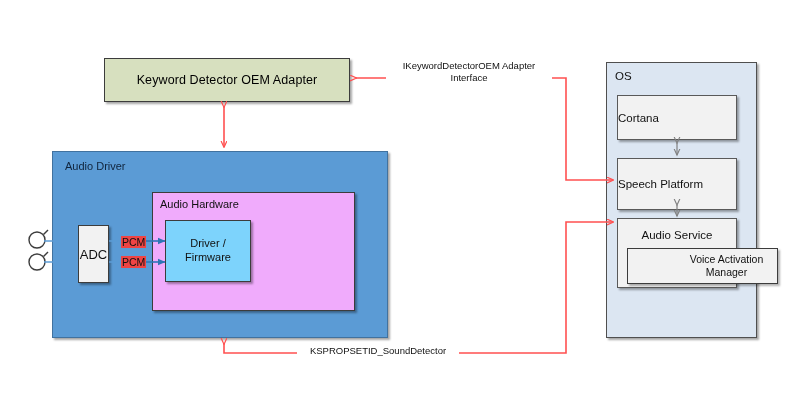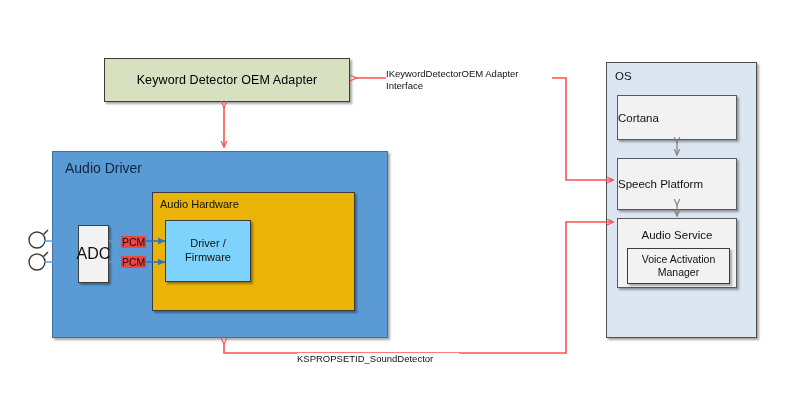--- a/index.html
+++ b/index.html
@@ -34,37 +34,37 @@
     font-size: 12.5px; color: #000000; letter-spacing: .1px;
   }
   
   #audio-driver {
     left: 52px; top: 151px; width: 336px; height: 187px;
     background: #5b9bd5;
     border: 1px solid #41729f;
   }
   #audio-driver-title {
     position: absolute; left: 12px; top: 8px;
-    font-size: 14px; color: #10243c;
+    font-size: 11px; color: #10243c;
   }
   #audio-hardware {
     left: 152px; top: 192px; width: 203px; height: 119px;
-    background: #eab308;
+    background: #f0abfc;
     border: 1px solid #3c3c3c;
   }
   #audio-hardware-title {
     position: absolute; left: 7px; top: 5px;
     font-size: 11px; color: #111111;
   }
   #adc {
     left: 78px; top: 225px; width: 31px; height: 58px;
     background: #f2f2f2; border: 1px solid #3c3c3c;
     display: flex; align-items: center; justify-content: center;
   }
-  #adc .lbl { font-size: 16px; color: #111; }
+  #adc .lbl { font-size: 13px; color: #111; }
   #driver-firmware {
     left: 165px; top: 220px; width: 86px; height: 62px;
     background: #7dd3fc; border: 1px solid #3c3c3c;
     display: flex; align-items: center; justify-content: center;
     text-align: center; line-height: 1.25;
   }
   #driver-firmware .lbl { font-size: 11px; color: #111; }
   .pcm-label {
     position: absolute; background: #ef4444; color: #111;
     font-size: 10.5px; line-height: 12px; padding: 0 1px;
@@ -93,35 +93,34 @@
   .os-inner .lbl { font-size: 11.5px; color: #111111; }
   #audio-service-title {
     position: absolute; left: 0; right: 0; top: 10px;
     text-align: center; font-size: 11.5px; color: #111111;
   }
   #vam {
     position: absolute; left: 9px; top: 29px; width: 101px; height: 34px;
     background: #f2f2f2; border: 1px solid #3c3c3c;
     box-shadow: 1.5px 1.5px 2px rgba(0,0,0,0.3);
     display: flex; align-items: center; justify-content: center;
-    text-align: center; line-height: 1.2;
+    text-align: center; line-height: 1.2; padding-left: 48px;
   }
   #vam .lbl { font-size: 10.5px; color: #111111; }
 
   svg.overlay {
     position: absolute; left: 0; top: 0;
     width: 785px; height: 418px;
     pointer-events: none;
     z-index: 4;
   }
   .edge-label {
     position: absolute; color: #111111; font-size: 9.5px;
-    background: #ffffff; line-height: 12px; text-align: left;
+    background: #ffffff; line-height: 12px; text-align: center;
     z-index: 7;
-    margin-top: 8px;
   }
   #iface-label { left: 386px; top: 60px; width: 166px; }
   #ksprop-label { left: 297px; top: 345px; width: 162px; }
 </style>
 </head>
 <body>
 
 <div id="canvas">
 
   <div class="box" id="oem-adapter">

